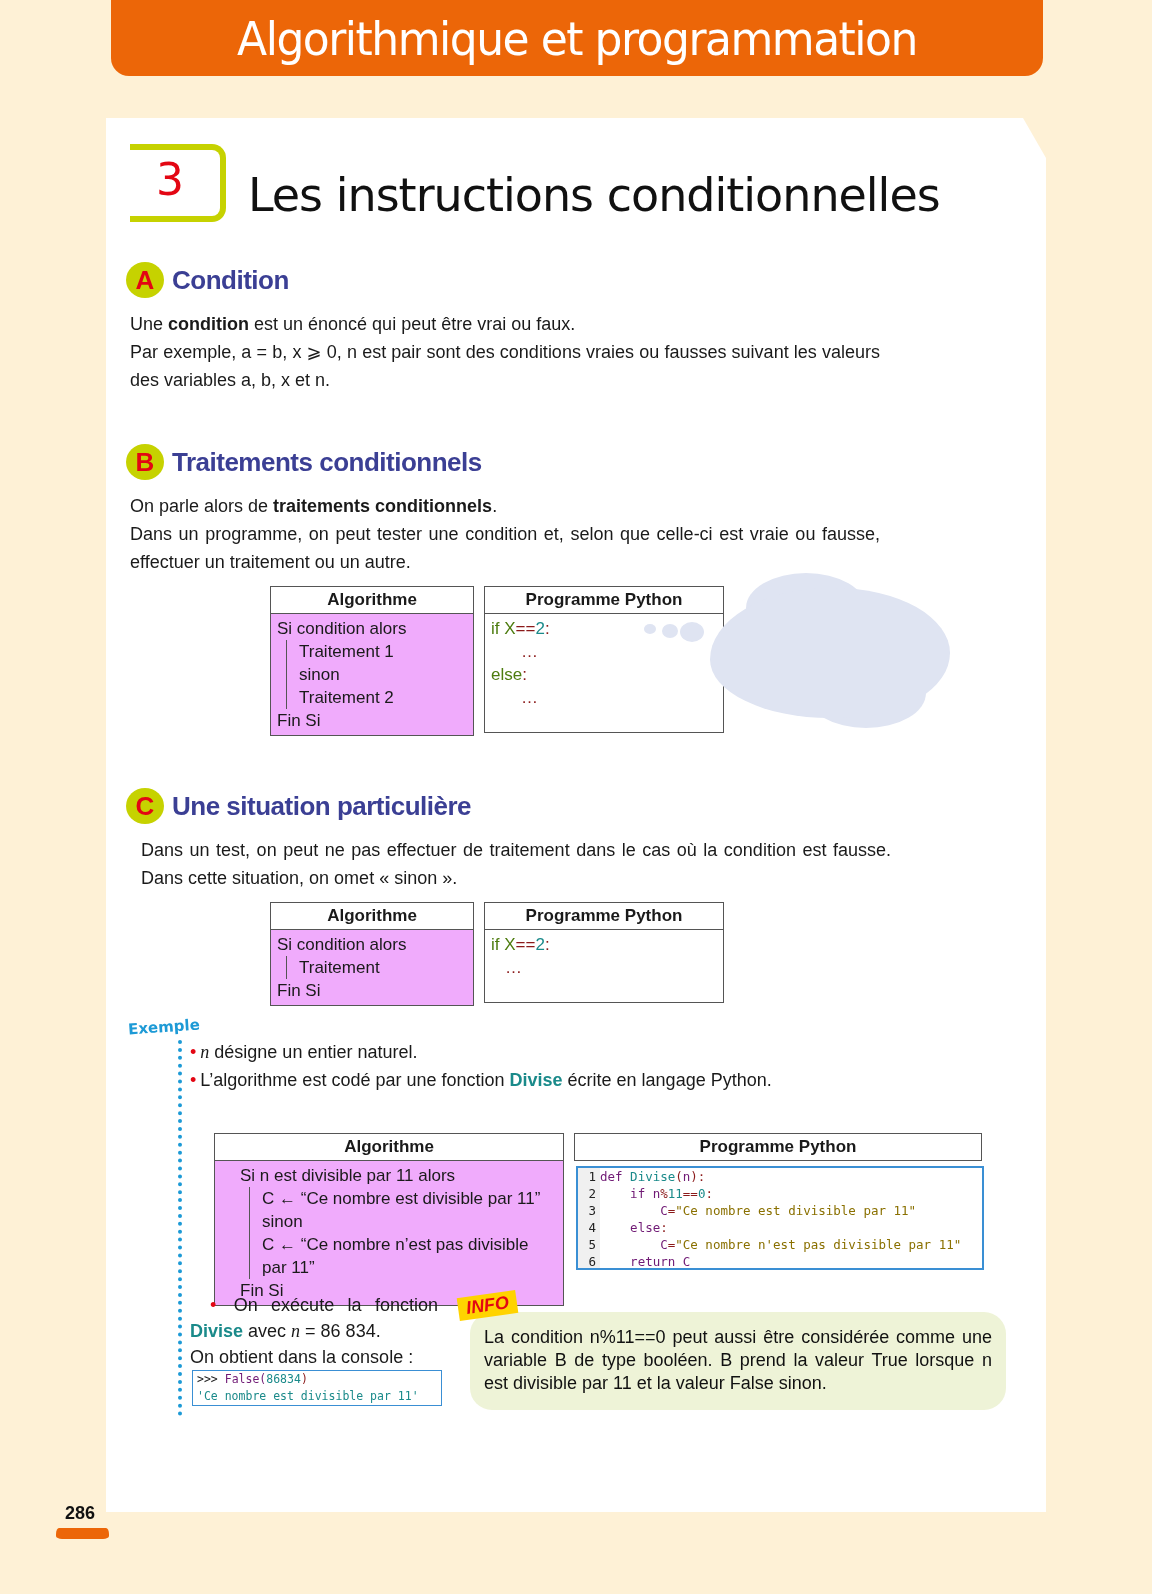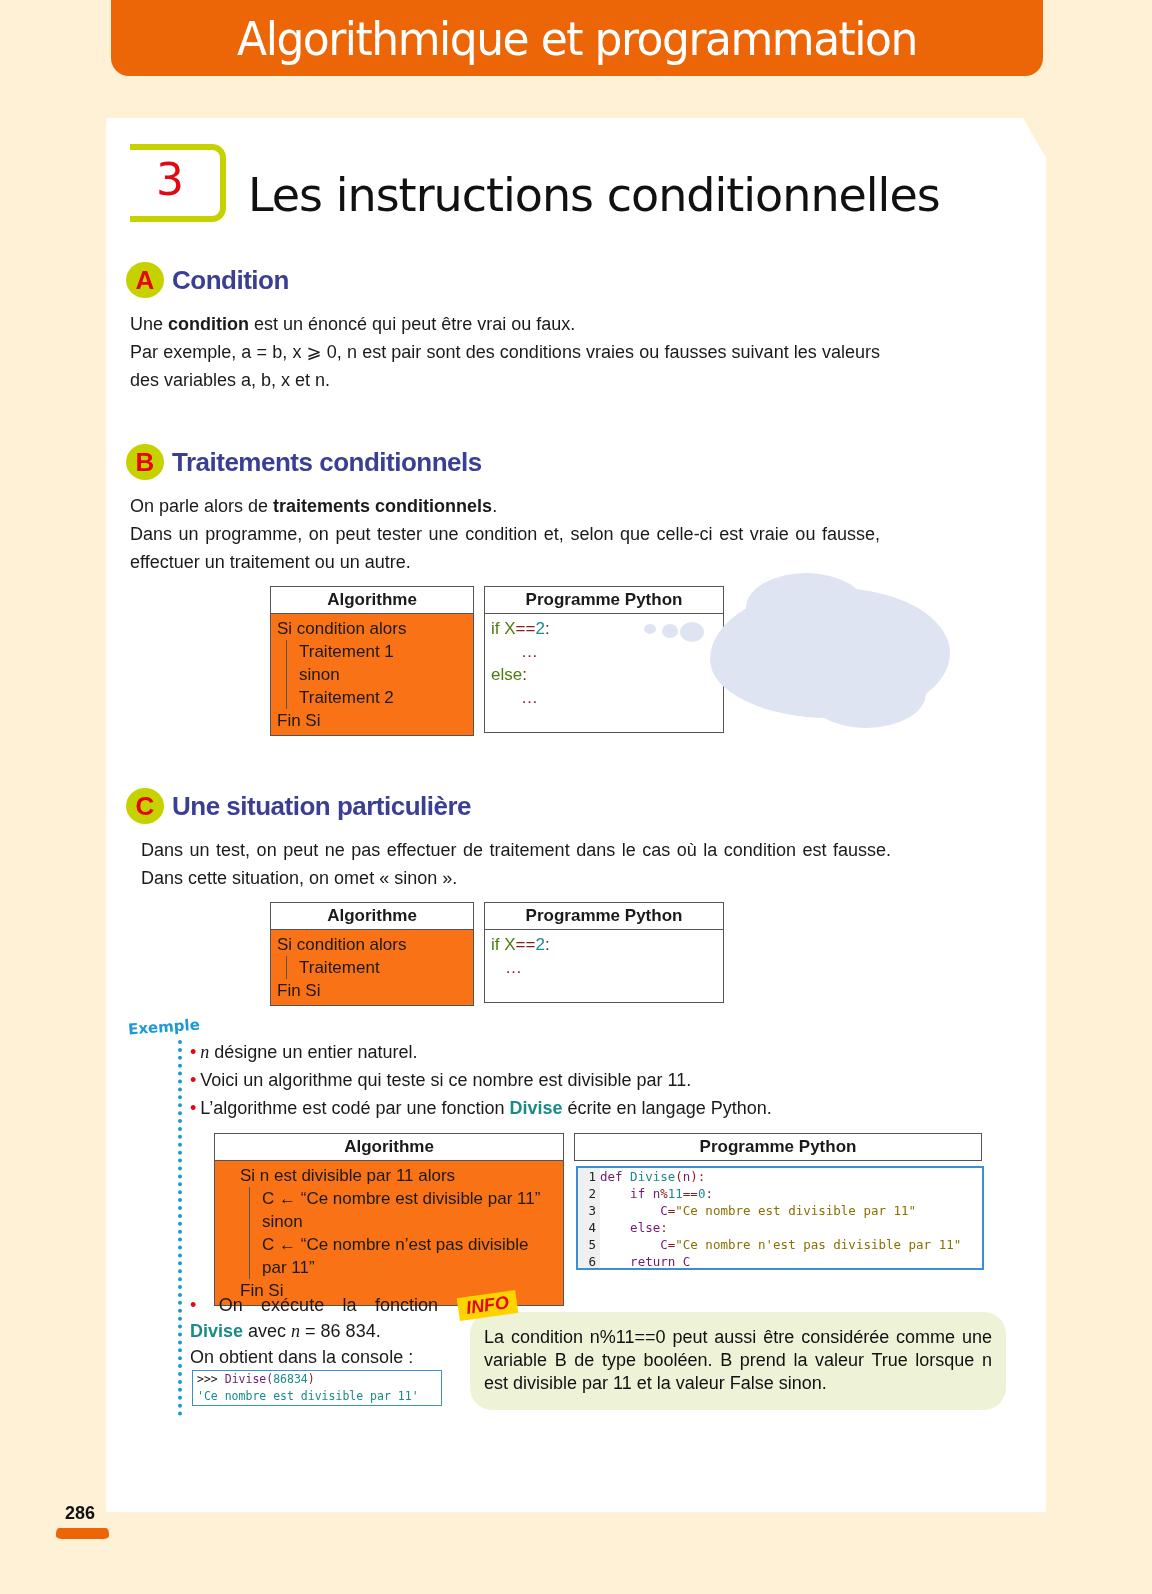--- a/index.html
+++ b/index.html
@@ -55,21 +55,21 @@
   .para b { font-weight: bold; }
   .it { font-style: italic; font-family: "Liberation Serif", serif; }
   table.algo {
     position: absolute; border-collapse: collapse; font-size: 17px;
   }
   table.algo th {
     background: #fff; border: 1.5px solid #555; font-weight: bold; padding: 2px 0;
     text-align: center; height: 22px;
   }
   table.algo td {
-    background: #f97316; border: 1.5px solid #555; vertical-align: top;
+    background: #f0abfc; border: 1.5px solid #555; vertical-align: top;
     padding: 3px 6px; line-height: 23px;
   }
   table.prog td { background: #fff; }
   .ind { padding-left: 12px; border-left: 1px solid #555; margin-left: 3px; }
   .ind-wrap { margin-left: 6px; }
   .kw { color: #4d7c0f; }
   .op { color: #8b1a1a; }
   .num { color: #1a8a8a; }
   .dots { color: #8b1a1a; padding-left: 30px; }
   .cloud {
@@ -242,21 +242,20 @@
       <div class="dots" style="padding-left:14px;">…</div>
     </td>
         </tr>
   </tbody>
     </table>
 
   <span class="exemple-label">Exemple</span>
   <div class="dotted-line"></div>
   <div class="bullet-list">
     <div><span class="bullet">•</span><span class="it">n</span><span> désigne un entier naturel.</span></div>
-    <div><span class="bullet">•</span><span>Voici un algorithme qui teste si ce nombre est divisible par 11.</span></div>
     <div><span class="bullet">•</span><span>L’algorithme est codé par une fonction </span><span class="divise">Divise</span><span> écrite en langage Python.</span></div>
   </div>
 
   <table class="algo" style="left:108px; top:1015px; width:350px;">
     <tbody>
         <tr>
           <th>Algorithme</th>
         </tr>
     <tr>
           <td style="height:112px;padding-left:25px;">
@@ -276,26 +275,26 @@
   <div class="code-box">
     <div class="code-line"><span class="ln">1</span> <span class="c-kw">def </span><span class="c-fn">Divise</span><span class="c-op">(</span><span class="c-kw">n</span><span class="c-op">):</span></div>
     <div class="code-line"><span class="ln">2</span> <span class="c-kw">    if n</span><span class="c-op">%</span><span class="c-fn">11</span><span class="c-op">==</span><span class="c-fn">0</span><span class="c-op">:</span></div>
     <div class="code-line"><span class="ln">3</span> <span class="c-kw">        C</span><span class="c-op">=</span><span class="c-str">"Ce nombre est divisible par 11"</span></div>
     <div class="code-line"><span class="ln">4</span> <span class="c-kw">    else</span><span class="c-op">:</span></div>
     <div class="code-line"><span class="ln">5</span> <span class="c-kw">        C</span><span class="c-op">=</span><span class="c-str">"Ce nombre n'est pas divisible par 11"</span></div>
     <div class="code-line"><span class="ln">6</span> <span class="c-kw">    return C</span></div>
   </div>
 
   <div class="exec-text">
-    <div style="text-align:justify; text-align-last:justify;"><span class="bullet">•</span> <span>On exécute la fonction </span></div>
+    <div style="text-align:justify; text-align-last:justify;margin-left:20px;"><span class="bullet">•</span> <span>On exécute la fonction </span></div>
     <div><span class="divise">Divise</span><span> avec </span><span class="it">n</span><span> = 86 834.</span></div>
     <div>On obtient dans la console :</div>
   </div>
   <div class="console">
-    <div><span>&gt;&gt;&gt; </span><span class="c-kw">Divise(</span><span class="c-fn">86834</span><span class="c-op">)</span></div>
+    <div><span>&gt;&gt;&gt; </span><span class="c-kw">False(</span><span class="c-fn">86834</span><span class="c-op">)</span></div>
     <div class="c-fn">'Ce nombre est divisible par 11'</div>
   </div>
 
   <div class="info-box"></div>
   <div class="info-text">La condition n%11==0 peut aussi être considérée comme une variable B de type booléen. B prend la valeur True lorsque n est divisible par 11 et la valeur False sinon.</div>
   <span class="info-tag">INFO</span>
 </div>
 
 <span class="page-num">286</span>
 <div class="page-wave"></div>

